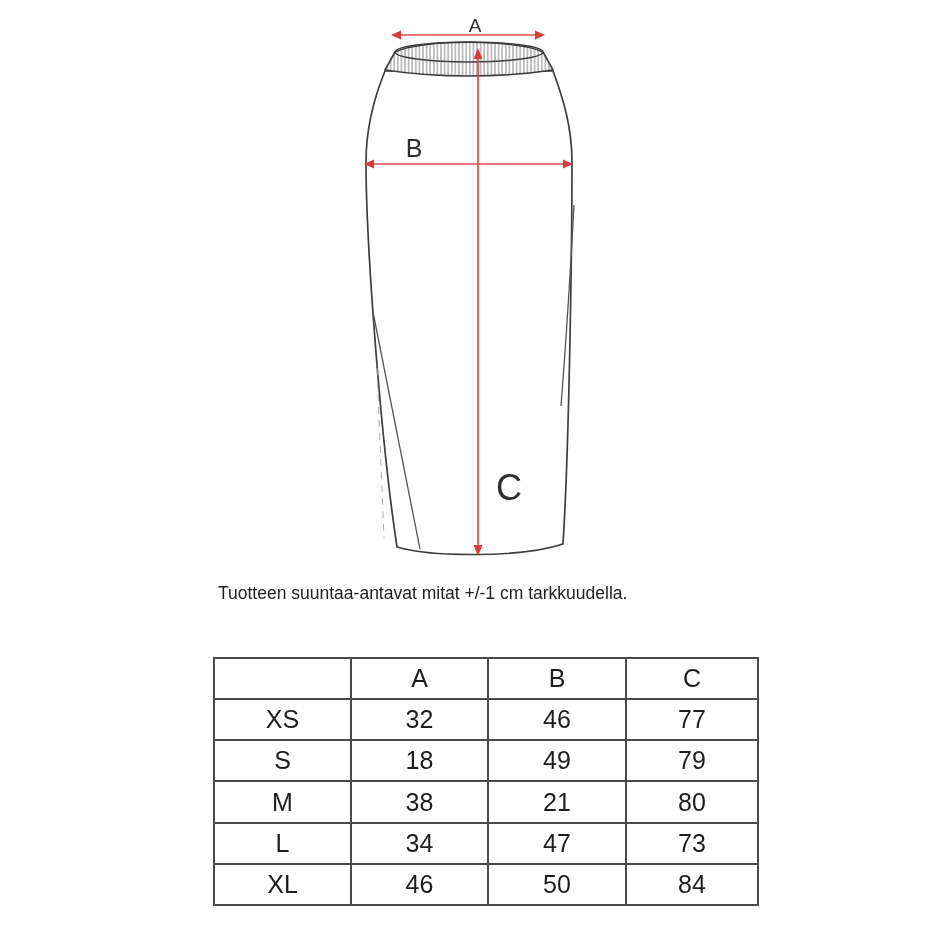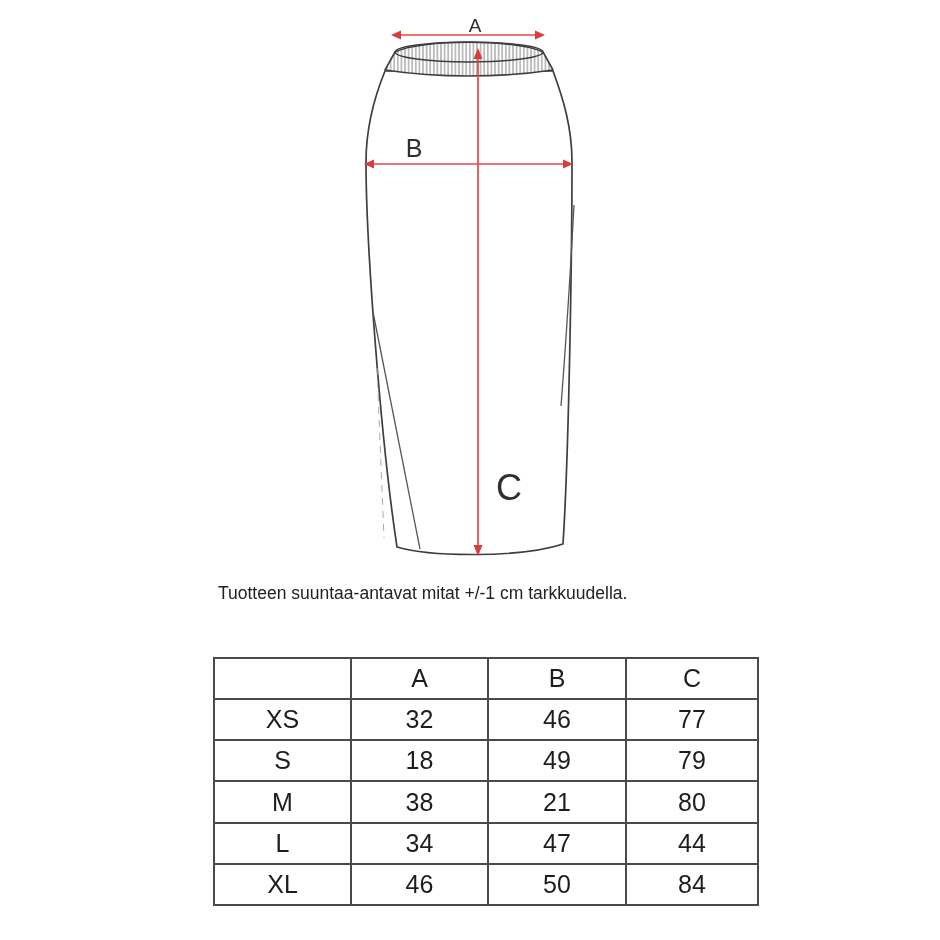--- a/index.html
+++ b/index.html
@@ -138,21 +138,21 @@
       <tr>
         <td>M</td>
         <td>38</td>
         <td>21</td>
         <td>80</td>
       </tr>
       <tr>
         <td>L</td>
         <td>34</td>
         <td>47</td>
-        <td>44</td>
+        <td>73</td>
       </tr>
       <tr>
         <td>XL</td>
         <td>46</td>
         <td>50</td>
         <td>84</td>
       </tr>
     </tbody>
   </table>
 

